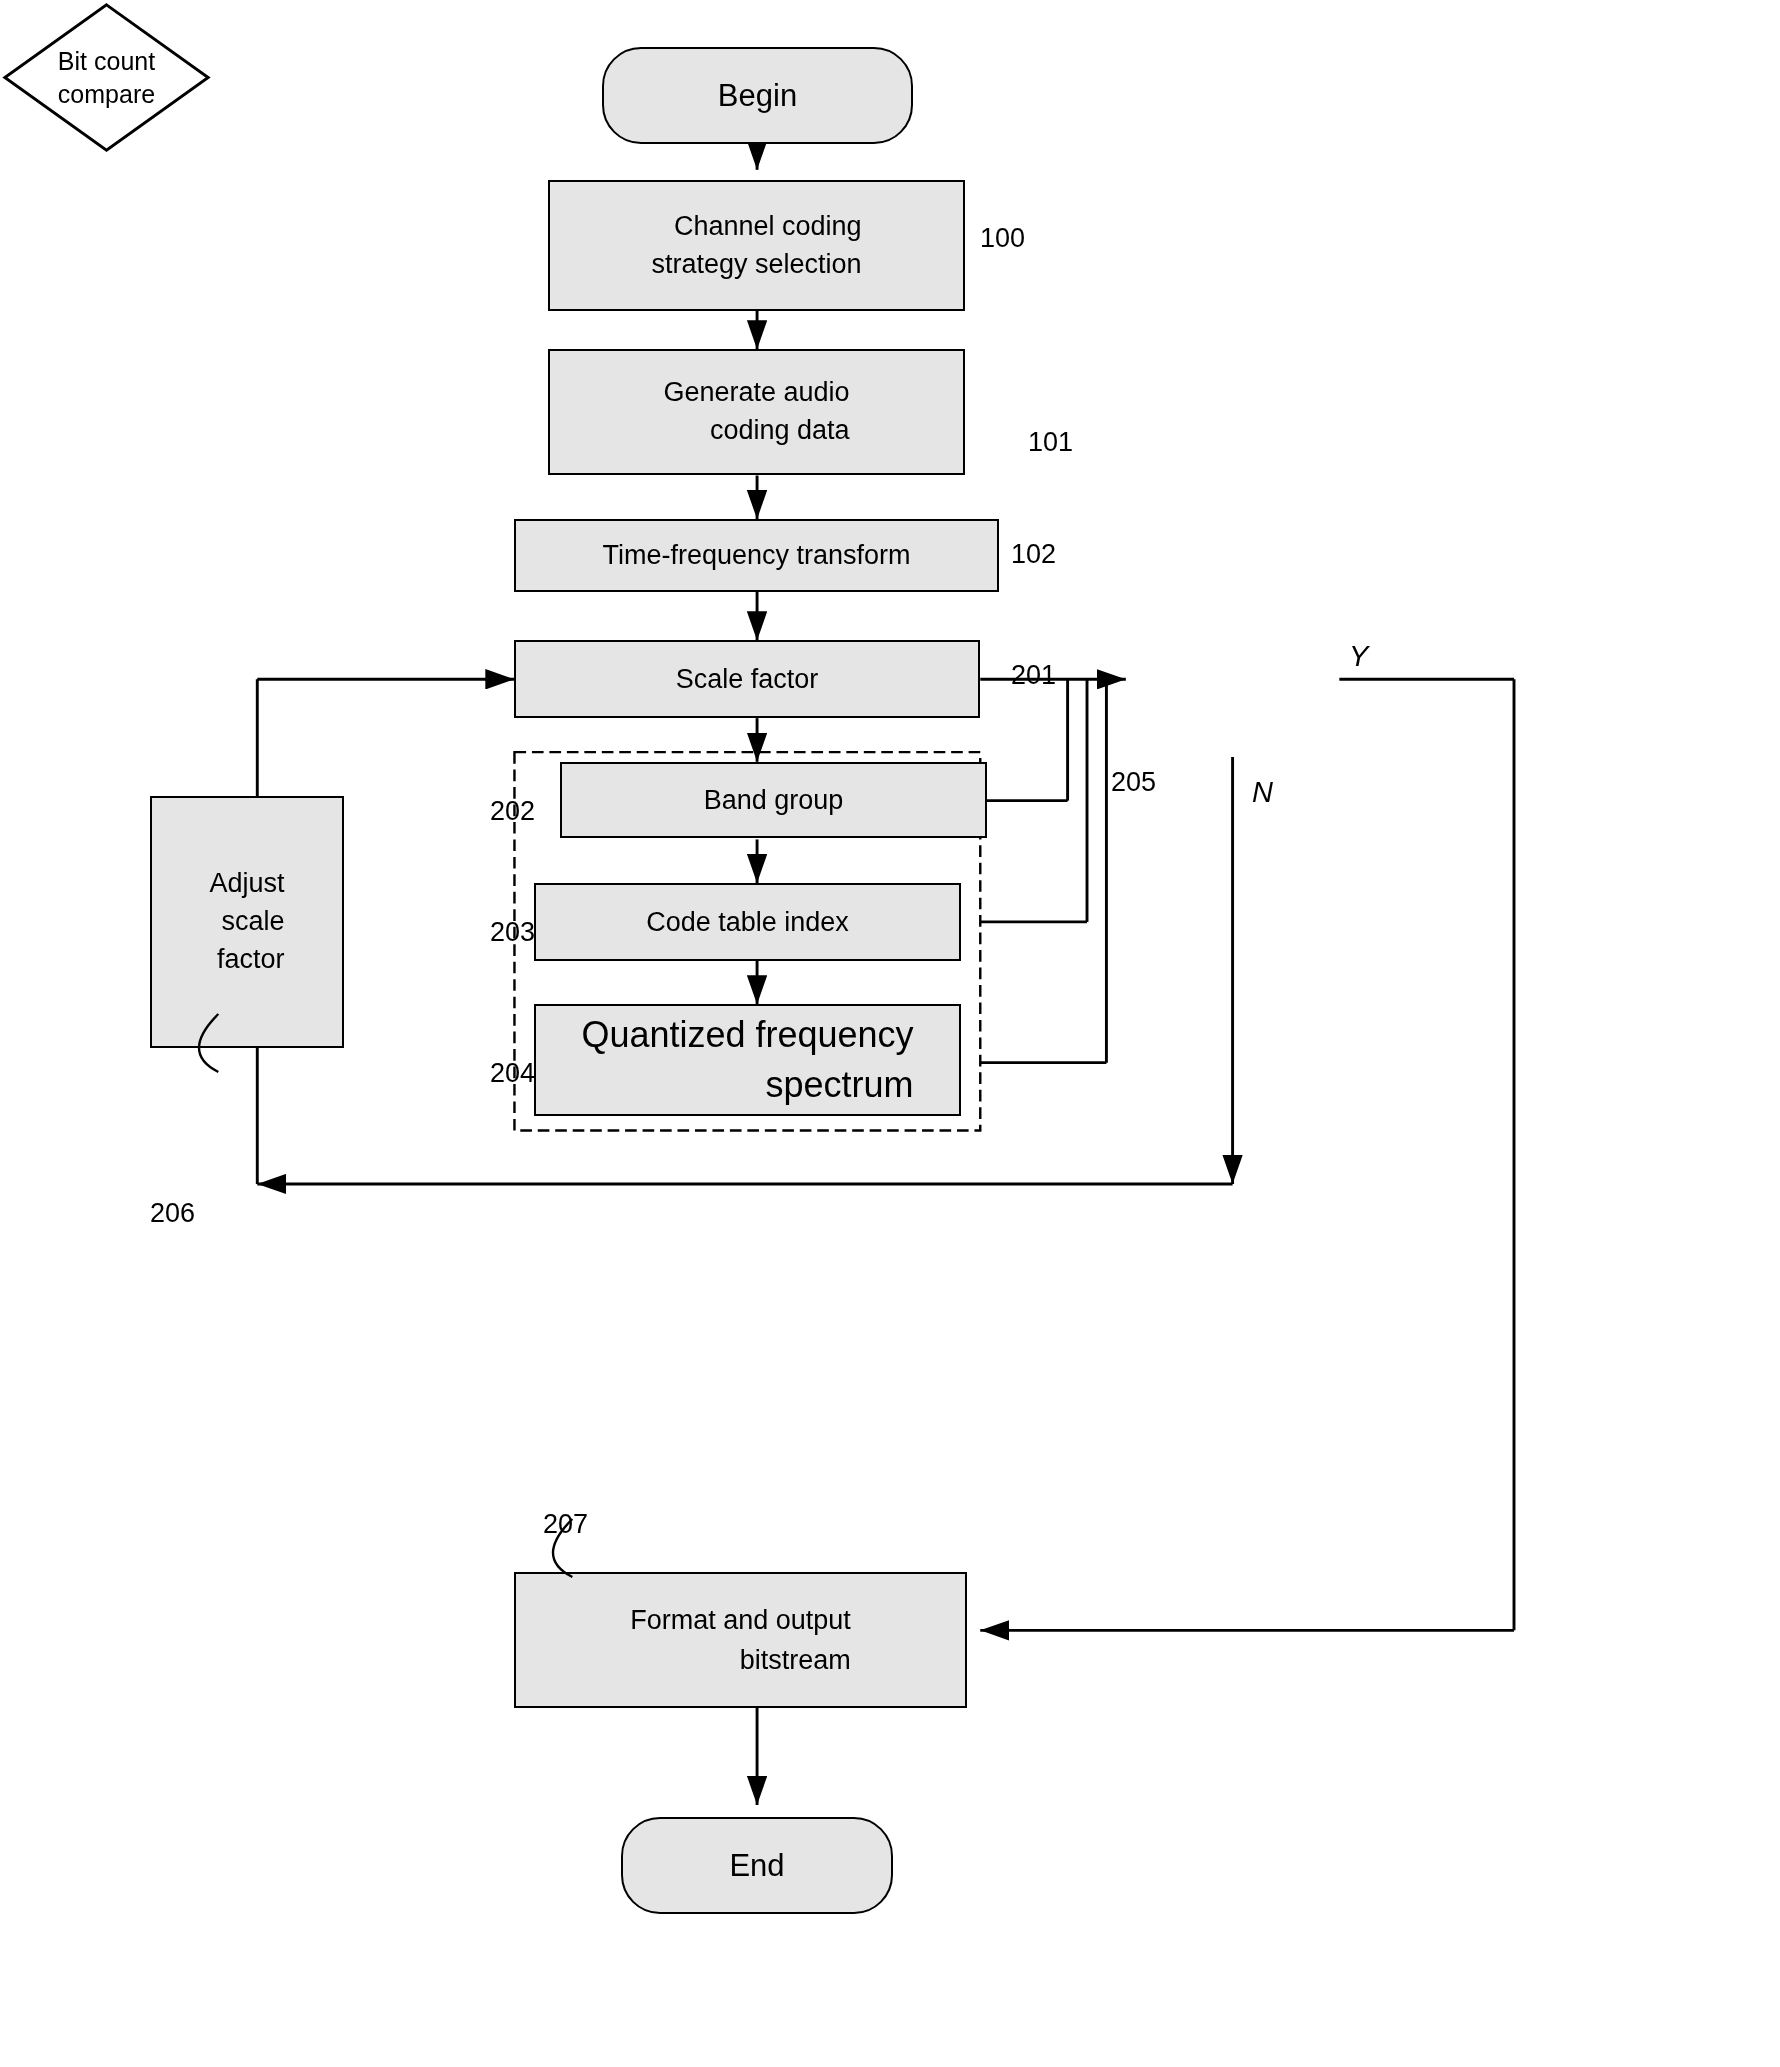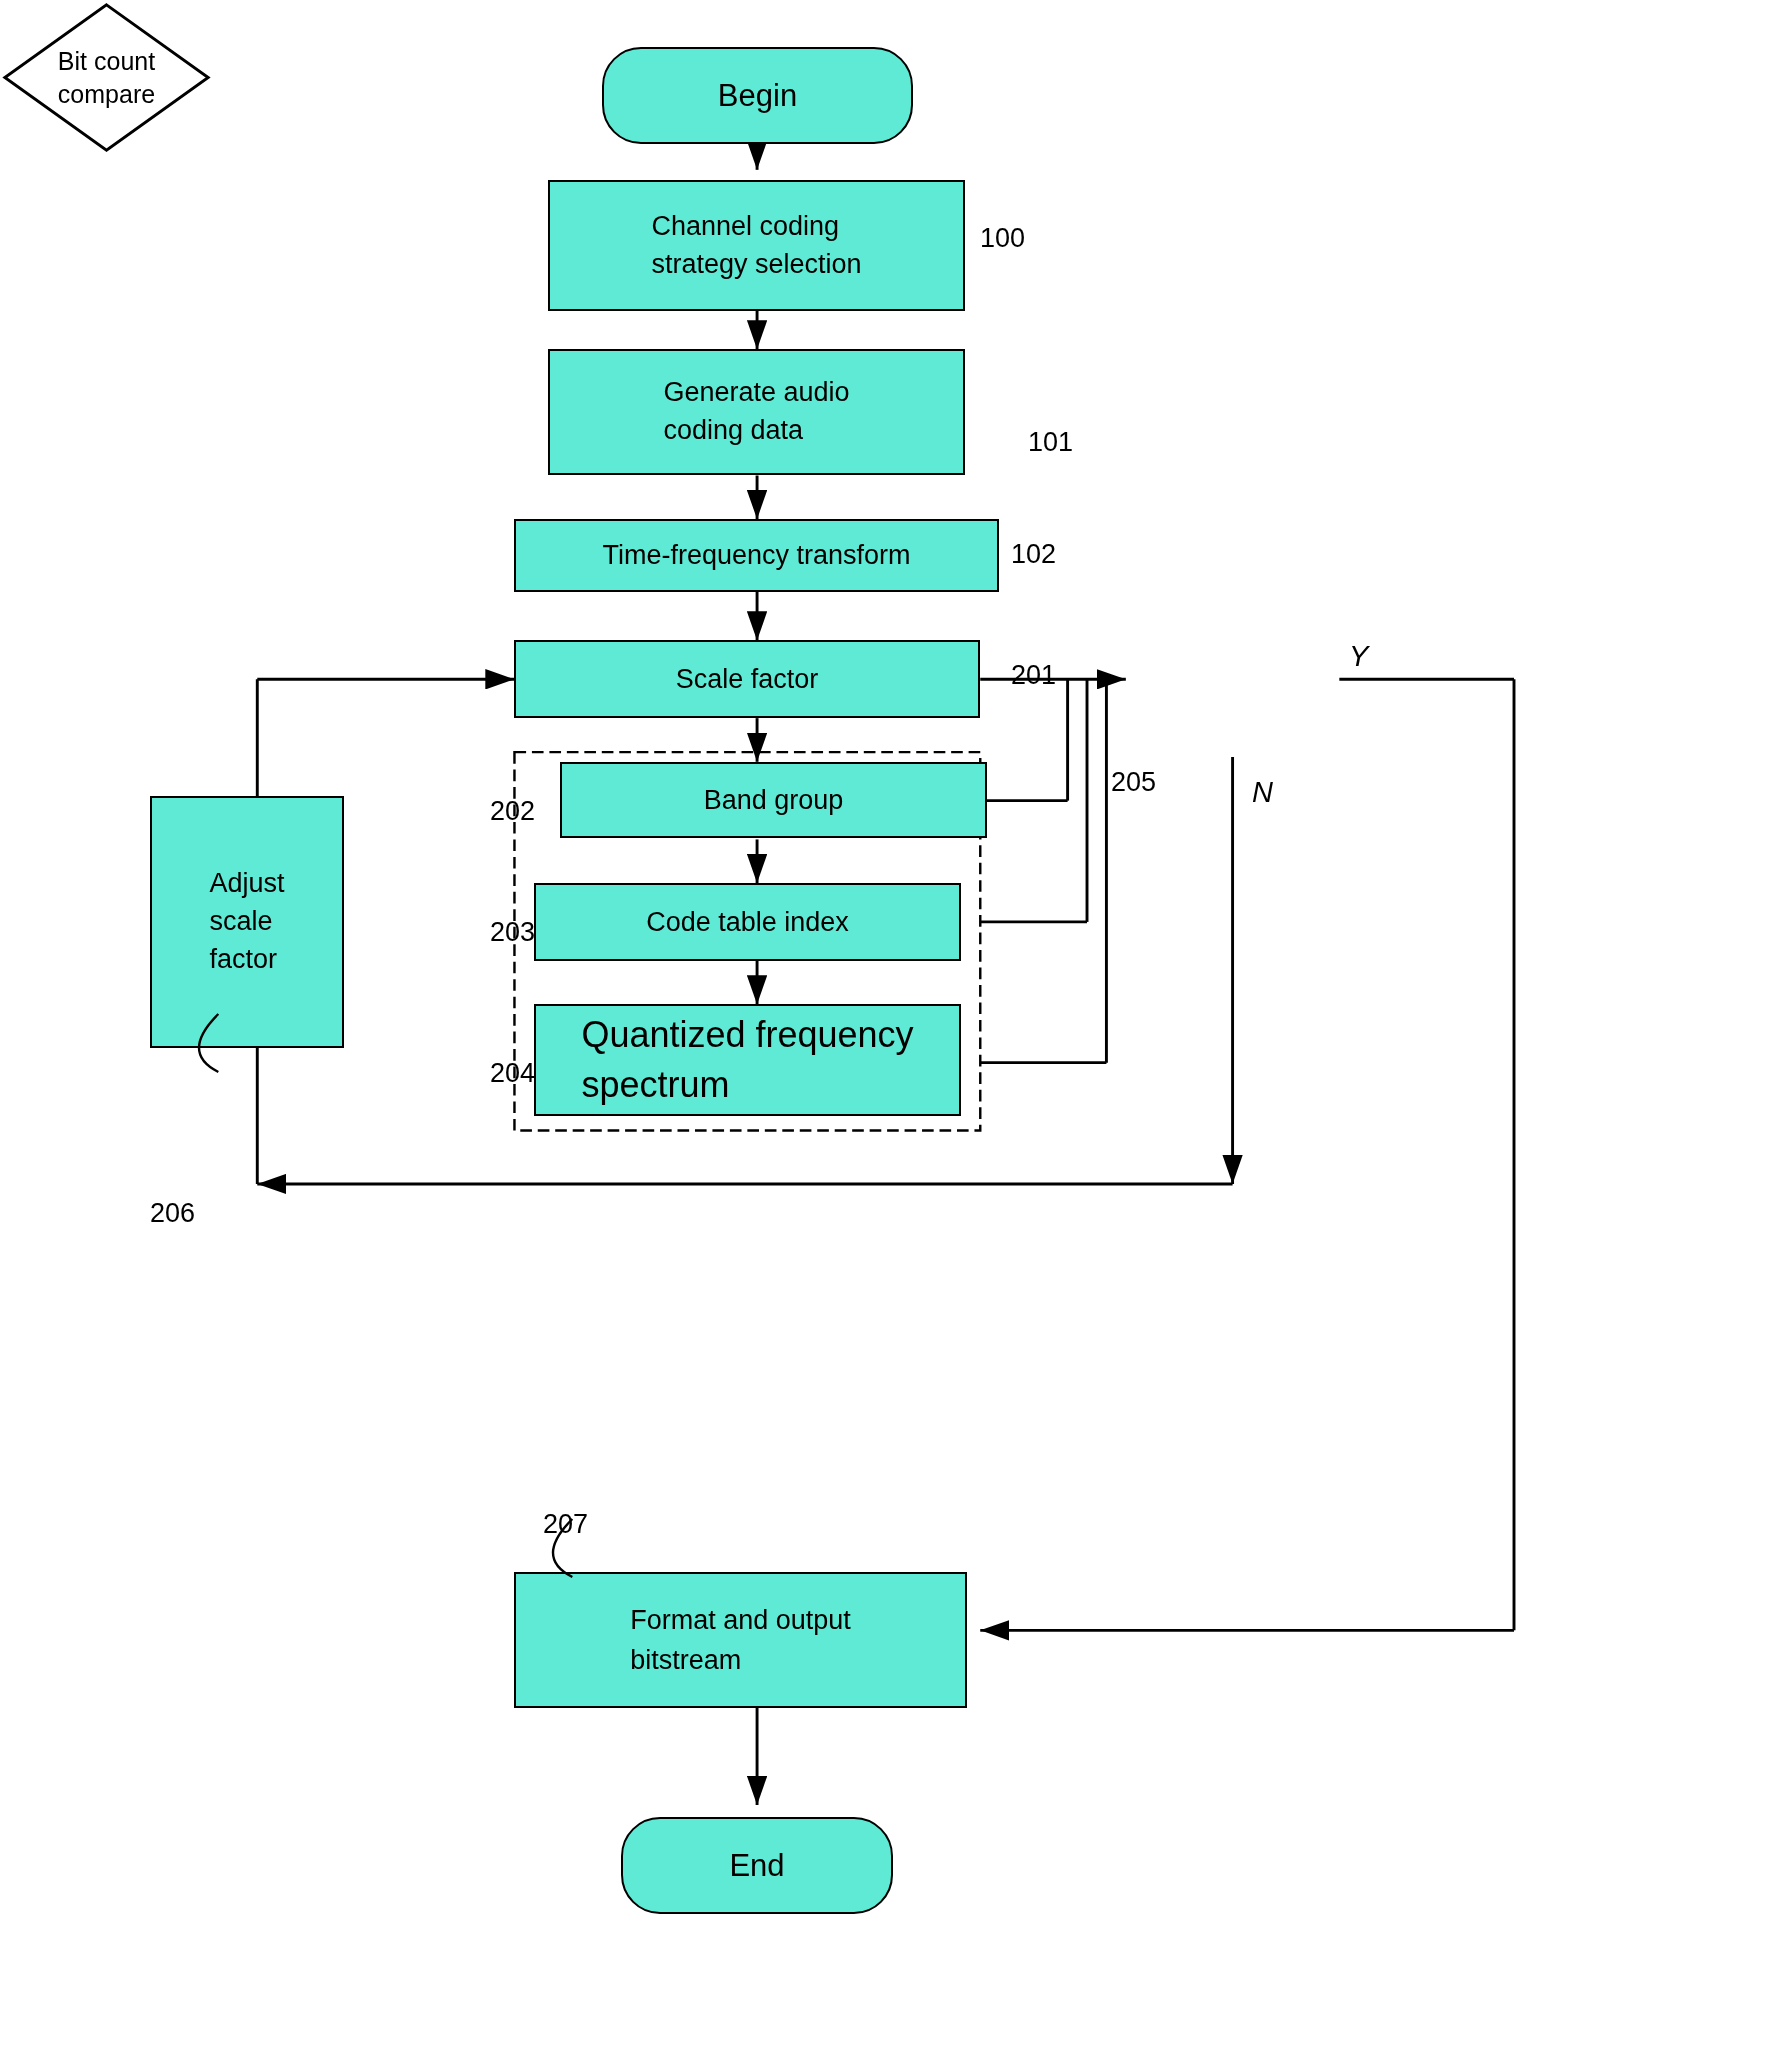--- a/index.html
+++ b/index.html
@@ -18,24 +18,24 @@
       width: 1781px;
       height: 2068px;
     }
 
     
     .shape {
       position: absolute;
       display: flex;
       align-items: center;
       justify-content: center;
-      text-align: left;
+      text-align: right;
       font-size: 27px;
       color: #000;
-      background: #5eead4;
+      background: #e5e5e5;
       border: 2.9px solid #000;
     }
 
     .rounded-rect {
       border-radius: 39px;
     }
 
     .rect {
       border-radius: 0;
     }

